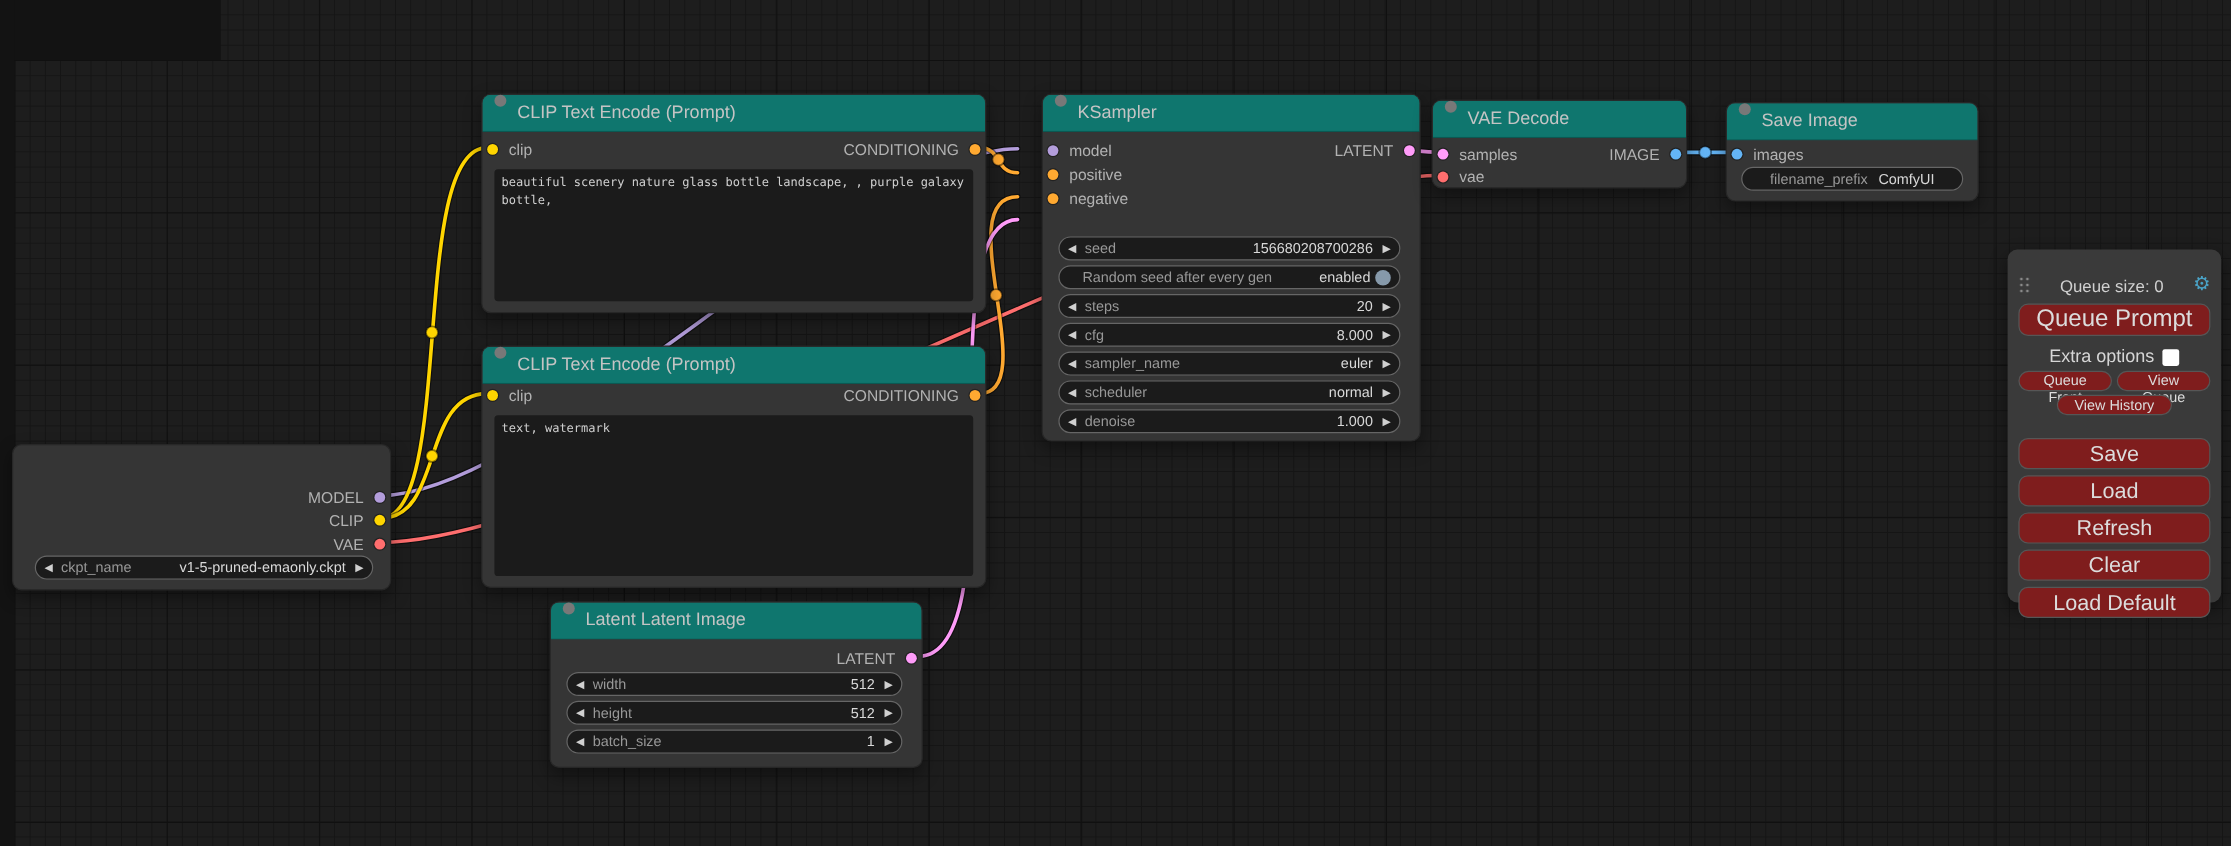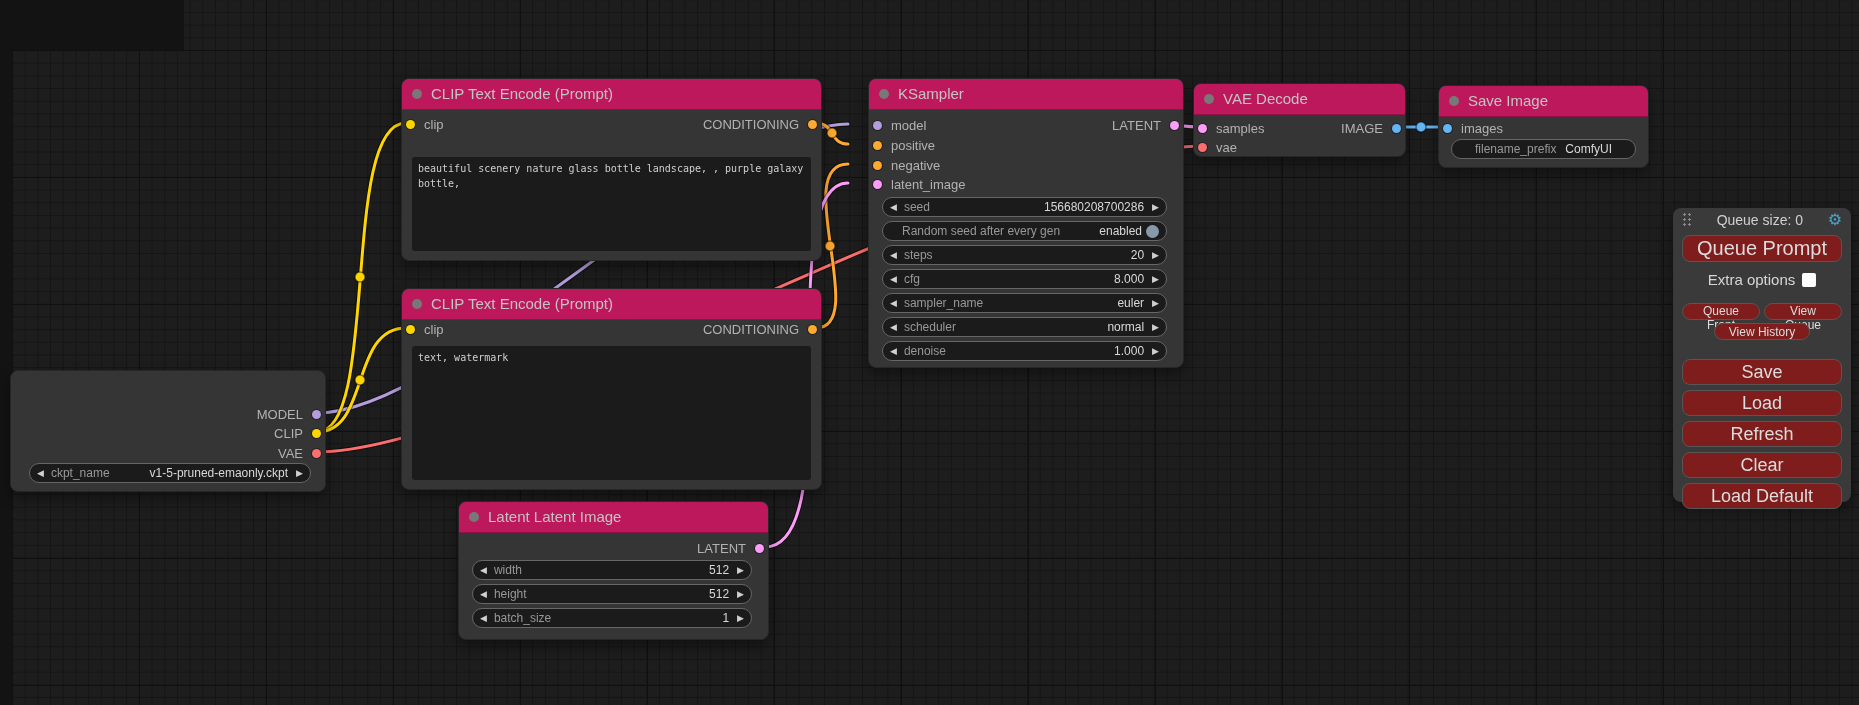--- a/index.html
+++ b/index.html
@@ -19,22 +19,22 @@
   #wires{position:absolute;inset:0;z-index:1;}
   #wires path{fill:none;stroke-width:3;stroke-linecap:round;}
   #wires path.under{stroke:#000;stroke-width:5;opacity:.45;}
   .w-model{stroke:#B39DDB}.w-clip{stroke:#FFD500}.w-vae{stroke:#FF6E6E}
   .w-cond{stroke:#FFA931}.w-latent{stroke:#FF9CF9}.w-image{stroke:#64B5F6}
   .d-clip{fill:#FFD500}.d-cond{fill:#FFA931}.d-latent{fill:#FF9CF9}.d-image{fill:#64B5F6}
   #wires circle{stroke:rgba(0,0,0,.45);stroke-width:1.5;}
   
   .node{position:absolute;z-index:2;background:#353535;border:1px solid #272727;
     border-radius:8px;box-shadow:0 6px 14px rgba(0,0,0,.40);box-sizing:border-box;}
-  .ntitle{height:30px;line-height:30px;background:#be185d;border-radius:7px 7px 0 0;
-    border-bottom:1px solid rgba(0,0,0,.25);display:flex;align-items:center;}
+  .ntitle{height:30px;line-height:30px;background:#0f766e;border-radius:7px 7px 0 0;
+    border-bottom:1px solid rgba(0,0,0,.25);display:flex;align-items:flex-start;}
   .tdot{width:10px;height:10px;border-radius:50%;background:#787878;margin:0 9px 0 10px;flex:0 0 auto;}
   .ttext{font-size:15px;color:#c4c4c4;white-space:nowrap;}
   .srow{position:absolute;left:0;right:0;height:18px;display:flex;align-items:center;font-size:13px;color:#b2b2b2;}
   .sdot{width:9px;height:9px;border-radius:50%;flex:0 0 auto;box-shadow:0 0 0 1px rgba(0,0,0,.35);}
   .srow .in-dot{margin-left:4px;margin-right:9px;}
   .srow .out-dot{margin-right:4px;margin-left:9px;}
   .spacer{flex:1;}
   .c-model{background:#B39DDB}.c-clip{background:#FFD500}.c-vae{background:#FF6E6E}
   .c-cond{background:#FFA931}.c-latent{background:#FF9CF9}.c-image{background:#64B5F6}
   .widget{position:absolute;height:20px;background:#1b1b1b;border:1px solid #666;
@@ -42,30 +42,30 @@
   .warrow{color:#d0d0d0;font-size:9px;line-height:1;cursor:pointer;}
   .wlabel{color:#989898;margin-left:7px;white-space:nowrap;}
   .wvalue{color:#d8d8d8;margin-left:auto;margin-right:8px;white-space:nowrap;}
   .toggle{width:13px;height:13px;border-radius:50%;background:#8699aa;margin-left:2px;flex:0 0 auto;}
   .prompt{position:absolute;left:10px;right:10px;background:#1b1b1b;border-radius:3px;
     font-family:"DejaVu Sans Mono",monospace;font-size:10px;line-height:1.5;color:#cfcfcf;
     padding:4px 6px;white-space:pre-wrap;word-break:break-word;box-sizing:border-box;}
   
   #menu{position:absolute;z-index:3;left:1673px;top:208px;width:178px;height:294px;
     background:#3a3a3a;border-radius:8px;box-shadow:0 6px 14px rgba(0,0,0,.45);
-    box-sizing:border-box;padding:2px 9px;color:#d6d6d6;}
+    box-sizing:border-box;padding:20px 9px;color:#d6d6d6;}
   .mrow1{display:flex;align-items:center;height:20px;margin-bottom:5px;}
   .mqsize{flex:1;text-align:center;font-size:14px;color:#d0d0d0;}
   .drag{width:10px;height:16px;background-image:radial-gradient(#8a8a8a 1px, transparent 1.4px);
     background-size:5px 5px;flex:0 0 auto;}
   .gear{font-size:16px;color:#4AA3C7;flex:0 0 auto;line-height:1;cursor:pointer;}
   .mbtn{display:block;width:100%;background:#7f1d1d;border:1px solid #565656;border-radius:8px;
     color:#dcdcdc;font-family:"Liberation Sans",sans-serif;cursor:pointer;box-sizing:border-box;}
   .qp{height:27px;font-size:20px;margin-bottom:9px;}
-  .extra{display:flex;align-items:center;justify-content:center;height:17px;font-size:15px;margin-bottom:15px;}
+  .extra{display:flex;align-items:center;justify-content:center;height:17px;font-size:15px;margin-bottom:3px;}
   .cbx{width:14px;height:14px;background:#fff;border-radius:2px;margin-left:7px;cursor:pointer;}
   .pair{display:flex;gap:4px;height:17px;margin-bottom:3px;}
   .sm{height:17px;font-size:12px;border-radius:9px;padding:0 8px;flex:1;line-height:14px;}
   .hist{display:flex;justify-content:center;height:17px;margin-bottom:19px;}
   .hist .sm{flex:0 0 auto;width:96px;}
   .big{height:26px;font-size:18px;margin-bottom:5px;}
 </style>
 </head>
 <body>
 
@@ -130,21 +130,21 @@
     <span class="tdot"></span>
     <span class="ttext">CLIP Text Encode (Prompt)</span>
   </div>
   <div class="srow" style="top:36px;">
     <span class="sdot in-dot c-clip"></span>
     <span>clip</span>
     <span class="spacer"></span>
     <span>CONDITIONING</span>
     <span class="sdot out-dot c-cond"></span>
   </div>
-  <div class="prompt" style="top:62px;bottom:9px;margin-top:16px;">beautiful scenery nature glass bottle landscape, , purple galaxy bottle,</div>
+  <div class="prompt" style="top:62px;bottom:9px;">beautiful scenery nature glass bottle landscape, , purple galaxy bottle,</div>
 </div>
 
 <div class="node" style="left:401px;top:288px;width:421px;height:202px;">
   <div class="ntitle">
     <span class="tdot"></span>
     <span class="ttext">CLIP Text Encode (Prompt)</span>
   </div>
   <div class="srow" style="top:31px;">
     <span class="sdot in-dot c-clip"></span>
     <span>clip</span>
@@ -167,24 +167,20 @@
     <span>LATENT</span>
     <span class="sdot out-dot c-latent"></span>
   </div>
   <div class="srow" style="top:77px;">
     <span class="sdot in-dot c-cond"></span>
     <span>negative</span>
   </div>
   <div class="srow" style="top:57px;">
     <span class="sdot in-dot c-cond"></span>
     <span>positive</span>
-  </div>
-  <div class="srow" style="top:96px;">
-    <span class="sdot in-dot c-latent"></span>
-    <span>latent_image</span>
   </div>
   <div class="widget" style="left:13px;right:16px;top:118px;">
     <span class="warrow">◀</span>
     <span class="wlabel">seed</span>
     <span class="wvalue">156680208700286</span>
     <span class="warrow">▶</span>
   </div>
   <div class="widget" style="left:13px;right:16px;top:142px;">
     <span class="wlabel" style="margin-left:12px;">Random seed after every gen</span>
     <span class="wvalue" style="margin-right:2px;">enabled</span>

